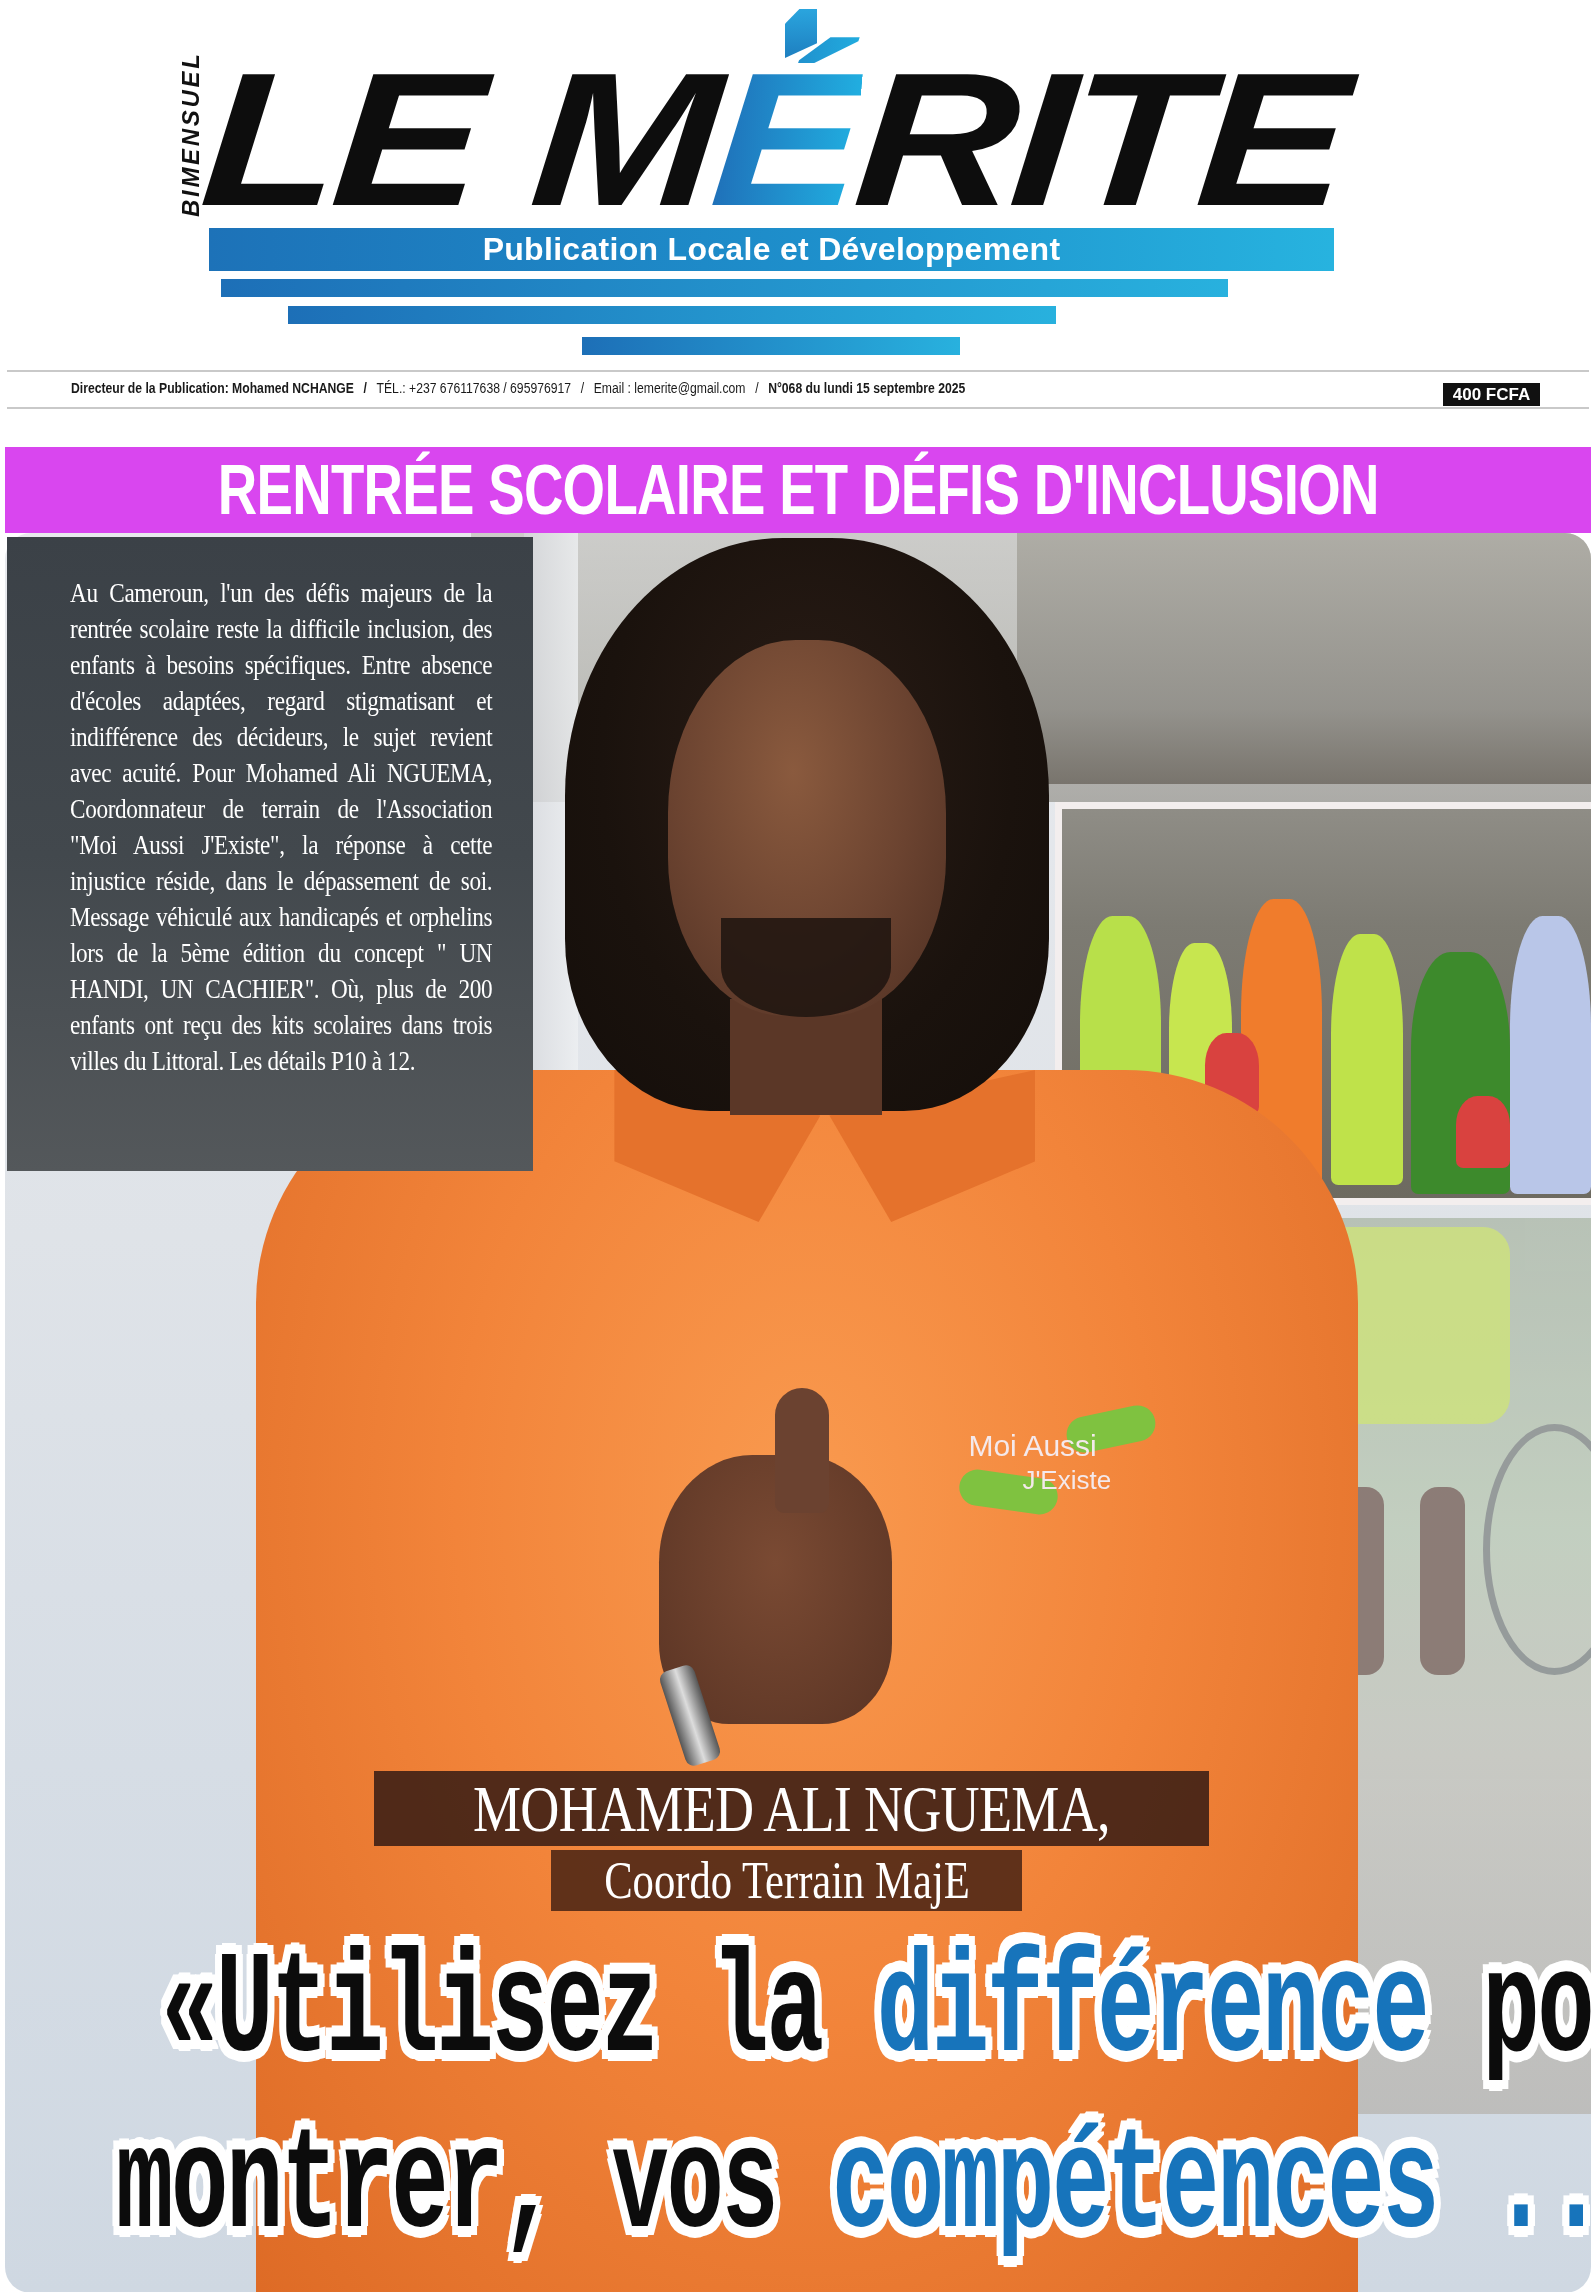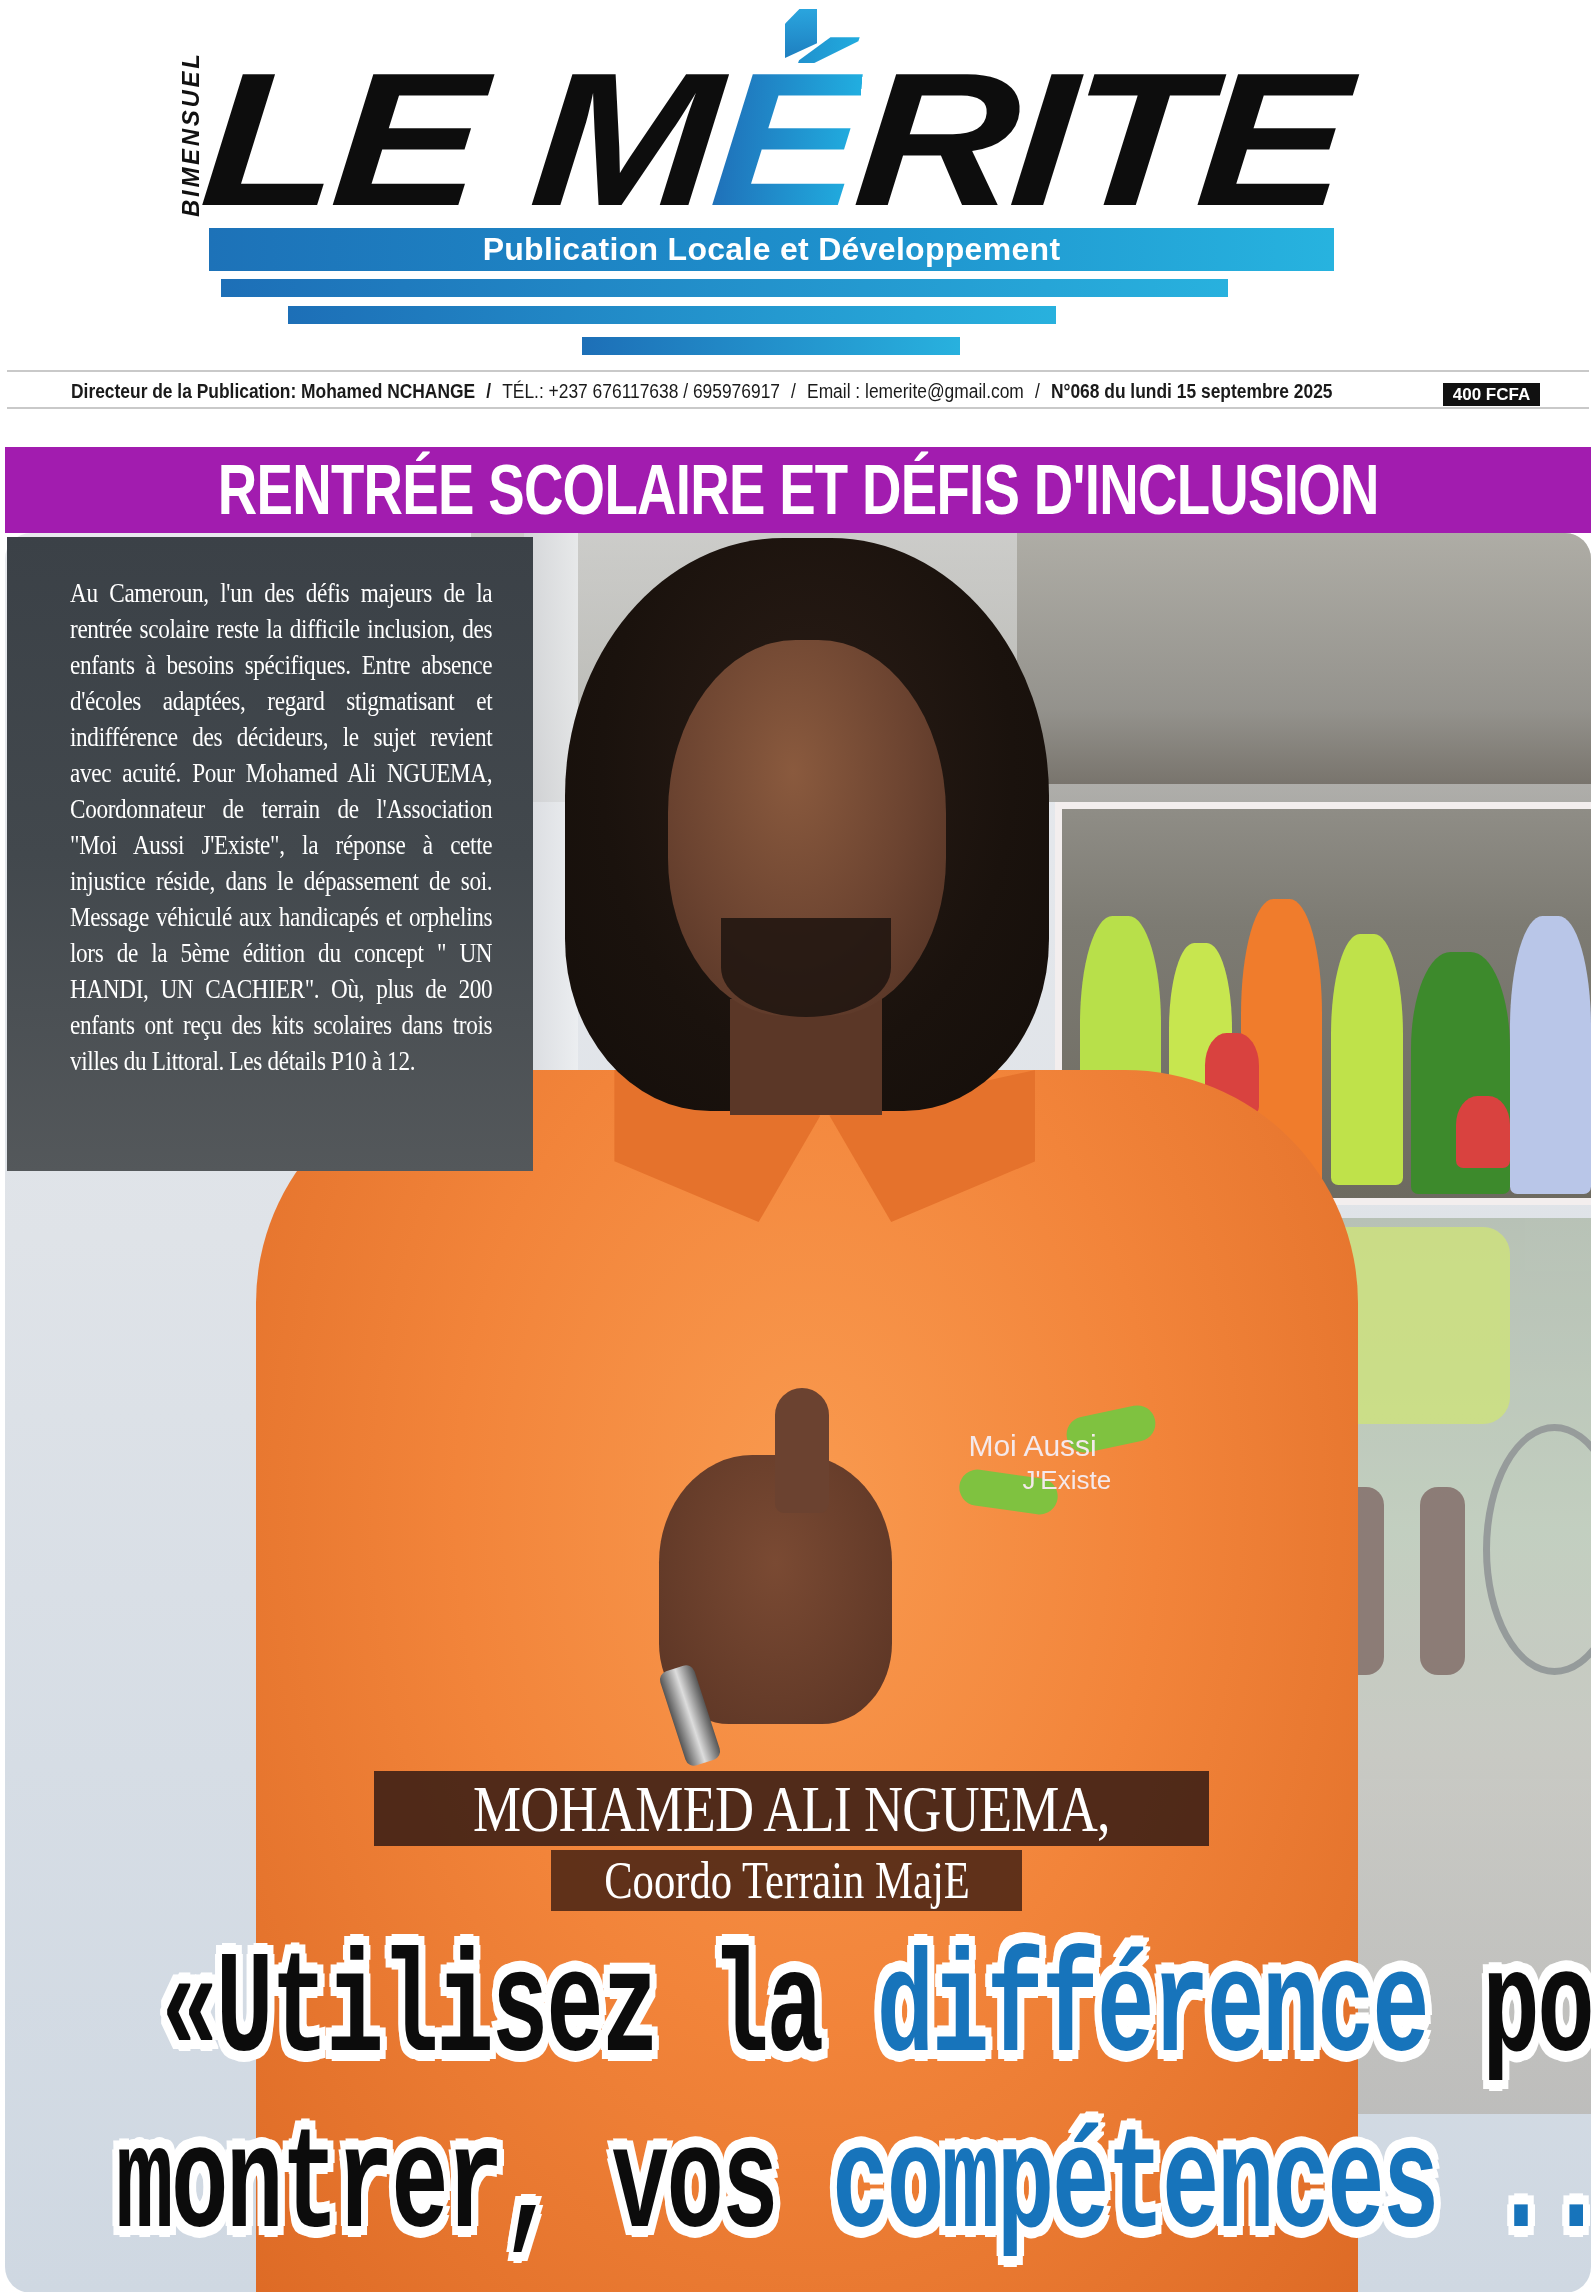--- a/index.html
+++ b/index.html
@@ -35,37 +35,37 @@
     }
     .stripe { position: absolute; height: 18px; background: linear-gradient(90deg,#1d6fb7,#28b1de); }
     .stripe.s1 { left: 221px; top: 279px; width: 1007px; }
     .stripe.s2 { left: 288px; top: 306px; width: 768px; }
     .stripe.s3c { left: 582px; top: 337px; width: 378px; }
 
     
     .infobar {
       position: absolute; left: 7.2px; top: 370px; width: 1582px; height: 39px;
       border-top: 2.7px solid #c9c9c9; border-bottom: 2.7px solid #c9c9c9;
-      display: flex; align-items: center; font-size: 20px; color: #1a1a1a;
+      display: flex; align-items: center; font-size: 14px; color: #1a1a1a;
       white-space: nowrap;
     }
     .infobar .item { display: inline-block; }
     .infobar .bold { font-weight: bold; }
     .infobar .sep { margin: 0 7.2px; }
     .infobar .inner { position: absolute; left: 64px; top: 8px; transform: scaleX(0.87); transform-origin: left center; }
     .price-badge {
       position: absolute; left: 1443px; top: 383px; width: 97px; height: 23px;
       background: #111; color: #fff; font-weight: bold; font-size: 17px;
       display: flex; align-items: center; justify-content: center;
     }
 
     
     .banner {
       position: absolute; left: 5.4px; top: 447px; width: 1586px; height: 86px;
-      background: #a21caf;
+      background: #d946ef;
       display: flex; align-items: center; justify-content: center;
     }
     .banner-title {
       color: #fff; font-family: "Liberation Sans Narrow", "Liberation Sans", sans-serif;
       font-weight: bold; font-size: 70px; letter-spacing: -0.9px;
       transform: scaleX(0.78); transform-origin: center; white-space: nowrap;
     }
 
     
     .photo-area {

